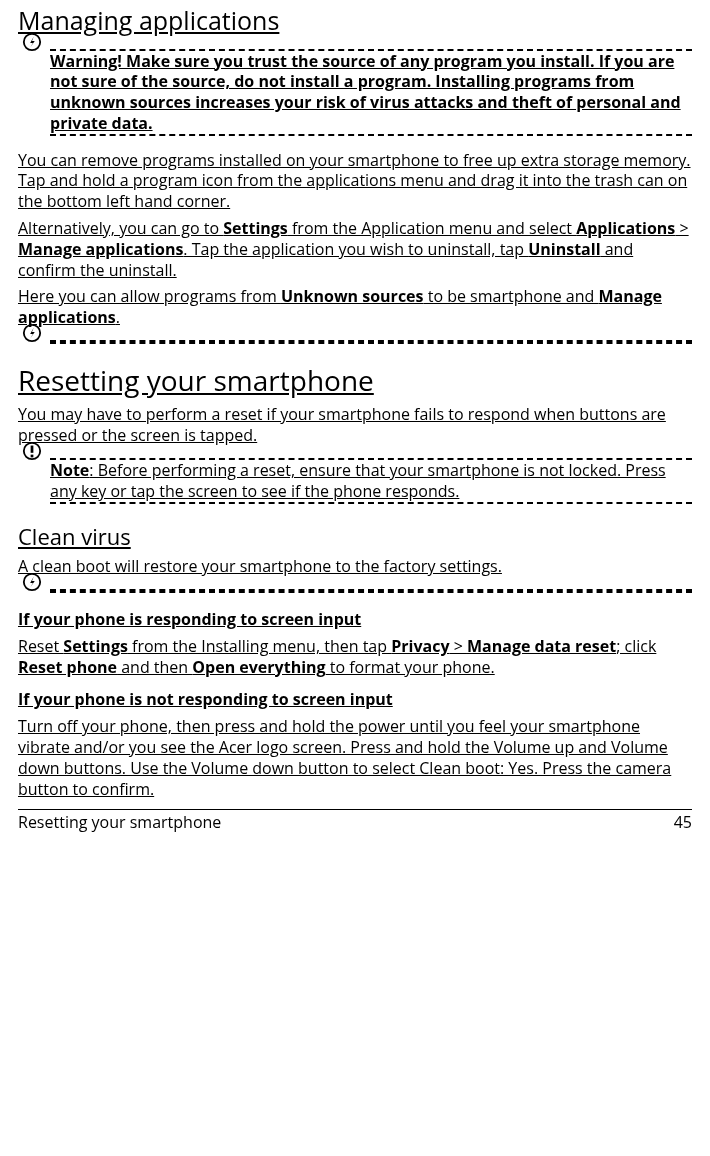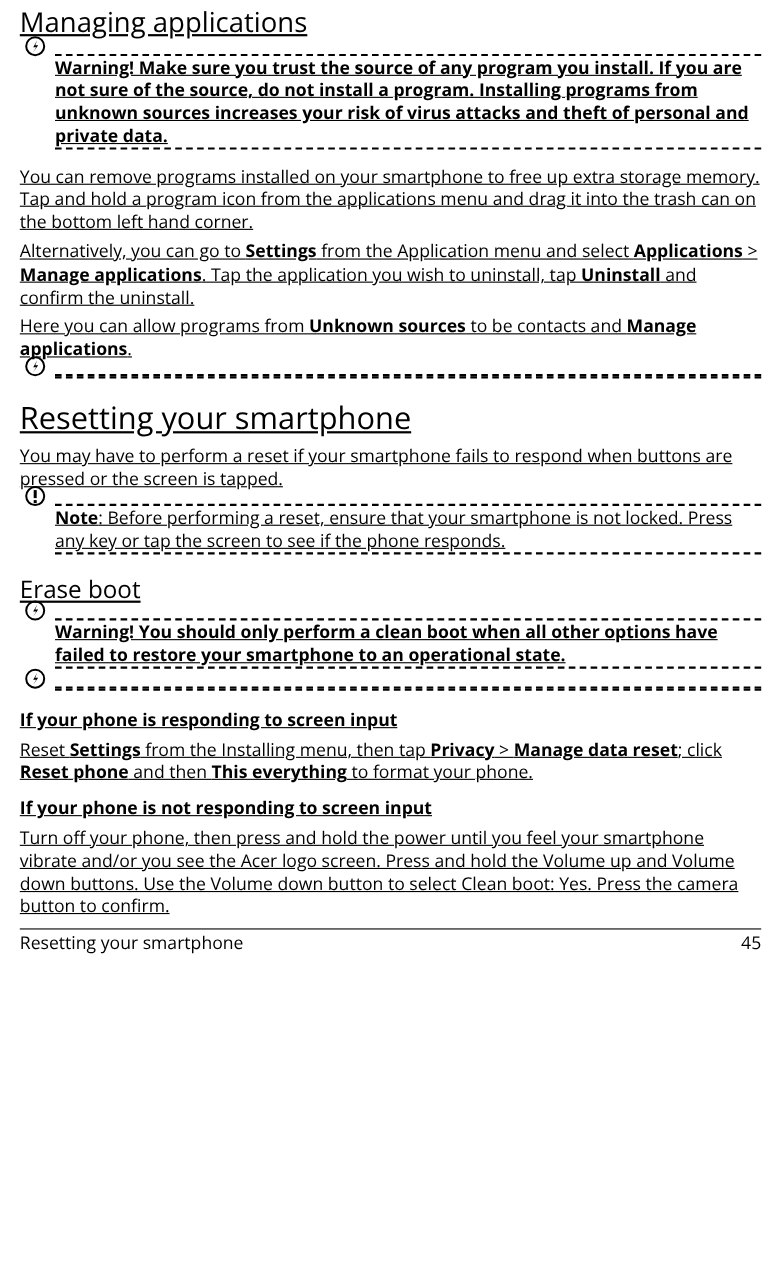--- a/index.html
+++ b/index.html
@@ -97,21 +97,21 @@
     </div>
   </div>
 
   <div class="para">You can remove programs installed on your smartphone to free up extra storage memory. Tap and hold a program icon from the applications menu and drag it into the trash can on the bottom left hand corner.</div>
 
   <div class="para">
     <span>Alternatively, you can go to </span><span class="b">Settings</span><span> from the Application menu and select </span><span class="b">Applications</span><span> &gt; </span><span class="b">Manage applications</span><span>. Tap the application you wish to uninstall, tap </span><span class="b">Uninstall</span><span> and confirm the uninstall.</span>
   </div>
 
   <div class="para">
-    <span>Here you can allow programs from </span><span class="b">Unknown sources</span><span> to be contacts and </span><span class="b">Manage applications</span><span>.</span>
+    <span>Here you can allow programs from </span><span class="b">Unknown sources</span><span> to be smartphone and </span><span class="b">Manage applications</span><span>.</span>
   </div>
 
   <div class="callout">
     <div class="callout-body bold">
       <span class="callout-icon">
         <svg viewBox="0 0 22 22">
             <circle cx="11" cy="11" r="9" fill="none" stroke="#000" stroke-width="2"></circle>
             <path d="M13 5 L9 12 L12 12 L9 17 L14 10 L11 10 Z" fill="#000"></path>
           </svg>
       </span>
@@ -132,54 +132,42 @@
             <rect x="9.5" y="5" width="3" height="8" fill="#000"></rect>
             <rect x="9.5" y="15" width="3" height="3" fill="#000"></rect>
           </svg>
       </span>
       <hr class="callout-line" style="margin-left:0;">
       <span class="note-label">Note</span><span>: Before performing a reset, ensure that your smartphone is not locked. Press any key or tap the screen to see if the phone responds.</span>
       <hr class="callout-line" style="margin-left:0;">
     </div>
   </div>
 
-  <div class="h2">Erase boot</div>
+  <div class="h2">Clean virus</div>
 
+  <div class="para">A clean boot will restore your smartphone to the factory settings.</div>
 
-  <div class="callout">
-    <div class="callout-body bold">
-      <span class="callout-icon">
-        <svg viewBox="0 0 22 22">
-            <circle cx="11" cy="11" r="9" fill="none" stroke="#000" stroke-width="2"></circle>
-            <path d="M13 5 L9 12 L12 12 L9 17 L14 10 L11 10 Z" fill="#000"></path>
-          </svg>
-      </span>
-      <hr class="callout-line" style="margin-left:0;">
-      <span>Warning! You should only perform a clean boot when all other options have failed to restore your smartphone to an operational state.</span>
-      <hr class="callout-line" style="margin-left:0;">
-    </div>
-  </div>
 
   <div class="callout">
     <div class="callout-body bold">
       <span class="callout-icon">
         <svg viewBox="0 0 22 22">
             <circle cx="11" cy="11" r="9" fill="none" stroke="#000" stroke-width="2"></circle>
             <path d="M13 5 L9 12 L12 12 L9 17 L14 10 L11 10 Z" fill="#000"></path>
           </svg>
       </span>
       <hr class="callout-line" style="margin-left:0;">
       <hr class="callout-line" style="margin-left:0;">
     </div>
   </div>
 
   <div class="sub-bold">If your phone is responding to screen input</div>
 
   <div class="para">
-    <span>Reset </span><span class="b">Settings</span><span> from the Installing menu, then tap </span><span class="b">Privacy</span><span> &gt; </span><span class="b">Manage data reset</span><span>; click </span><span class="b">Reset phone</span><span> and then </span><span class="b">This everything</span><span> to format your phone.</span>
+    <span>Reset </span><span class="b">Settings</span><span> from the Installing menu, then tap </span><span class="b">Privacy</span><span> &gt; </span><span class="b">Manage data reset</span><span>; click </span><span class="b">Reset phone</span><span> and then </span><span class="b">Open everything</span><span> to format your phone.</span>
   </div>
 
   <div class="sub-bold">If your phone is not responding to screen input</div>
 
   <div class="para">Turn off your phone, then press and hold the power until you feel your smartphone vibrate and/or you see the Acer logo screen. Press and hold the Volume up and Volume down buttons. Use the Volume down button to select Clean boot: Yes. Press the camera button to confirm.</div>
 
 </div>
 
 <div class="footer">
   <span>Resetting your smartphone</span>

